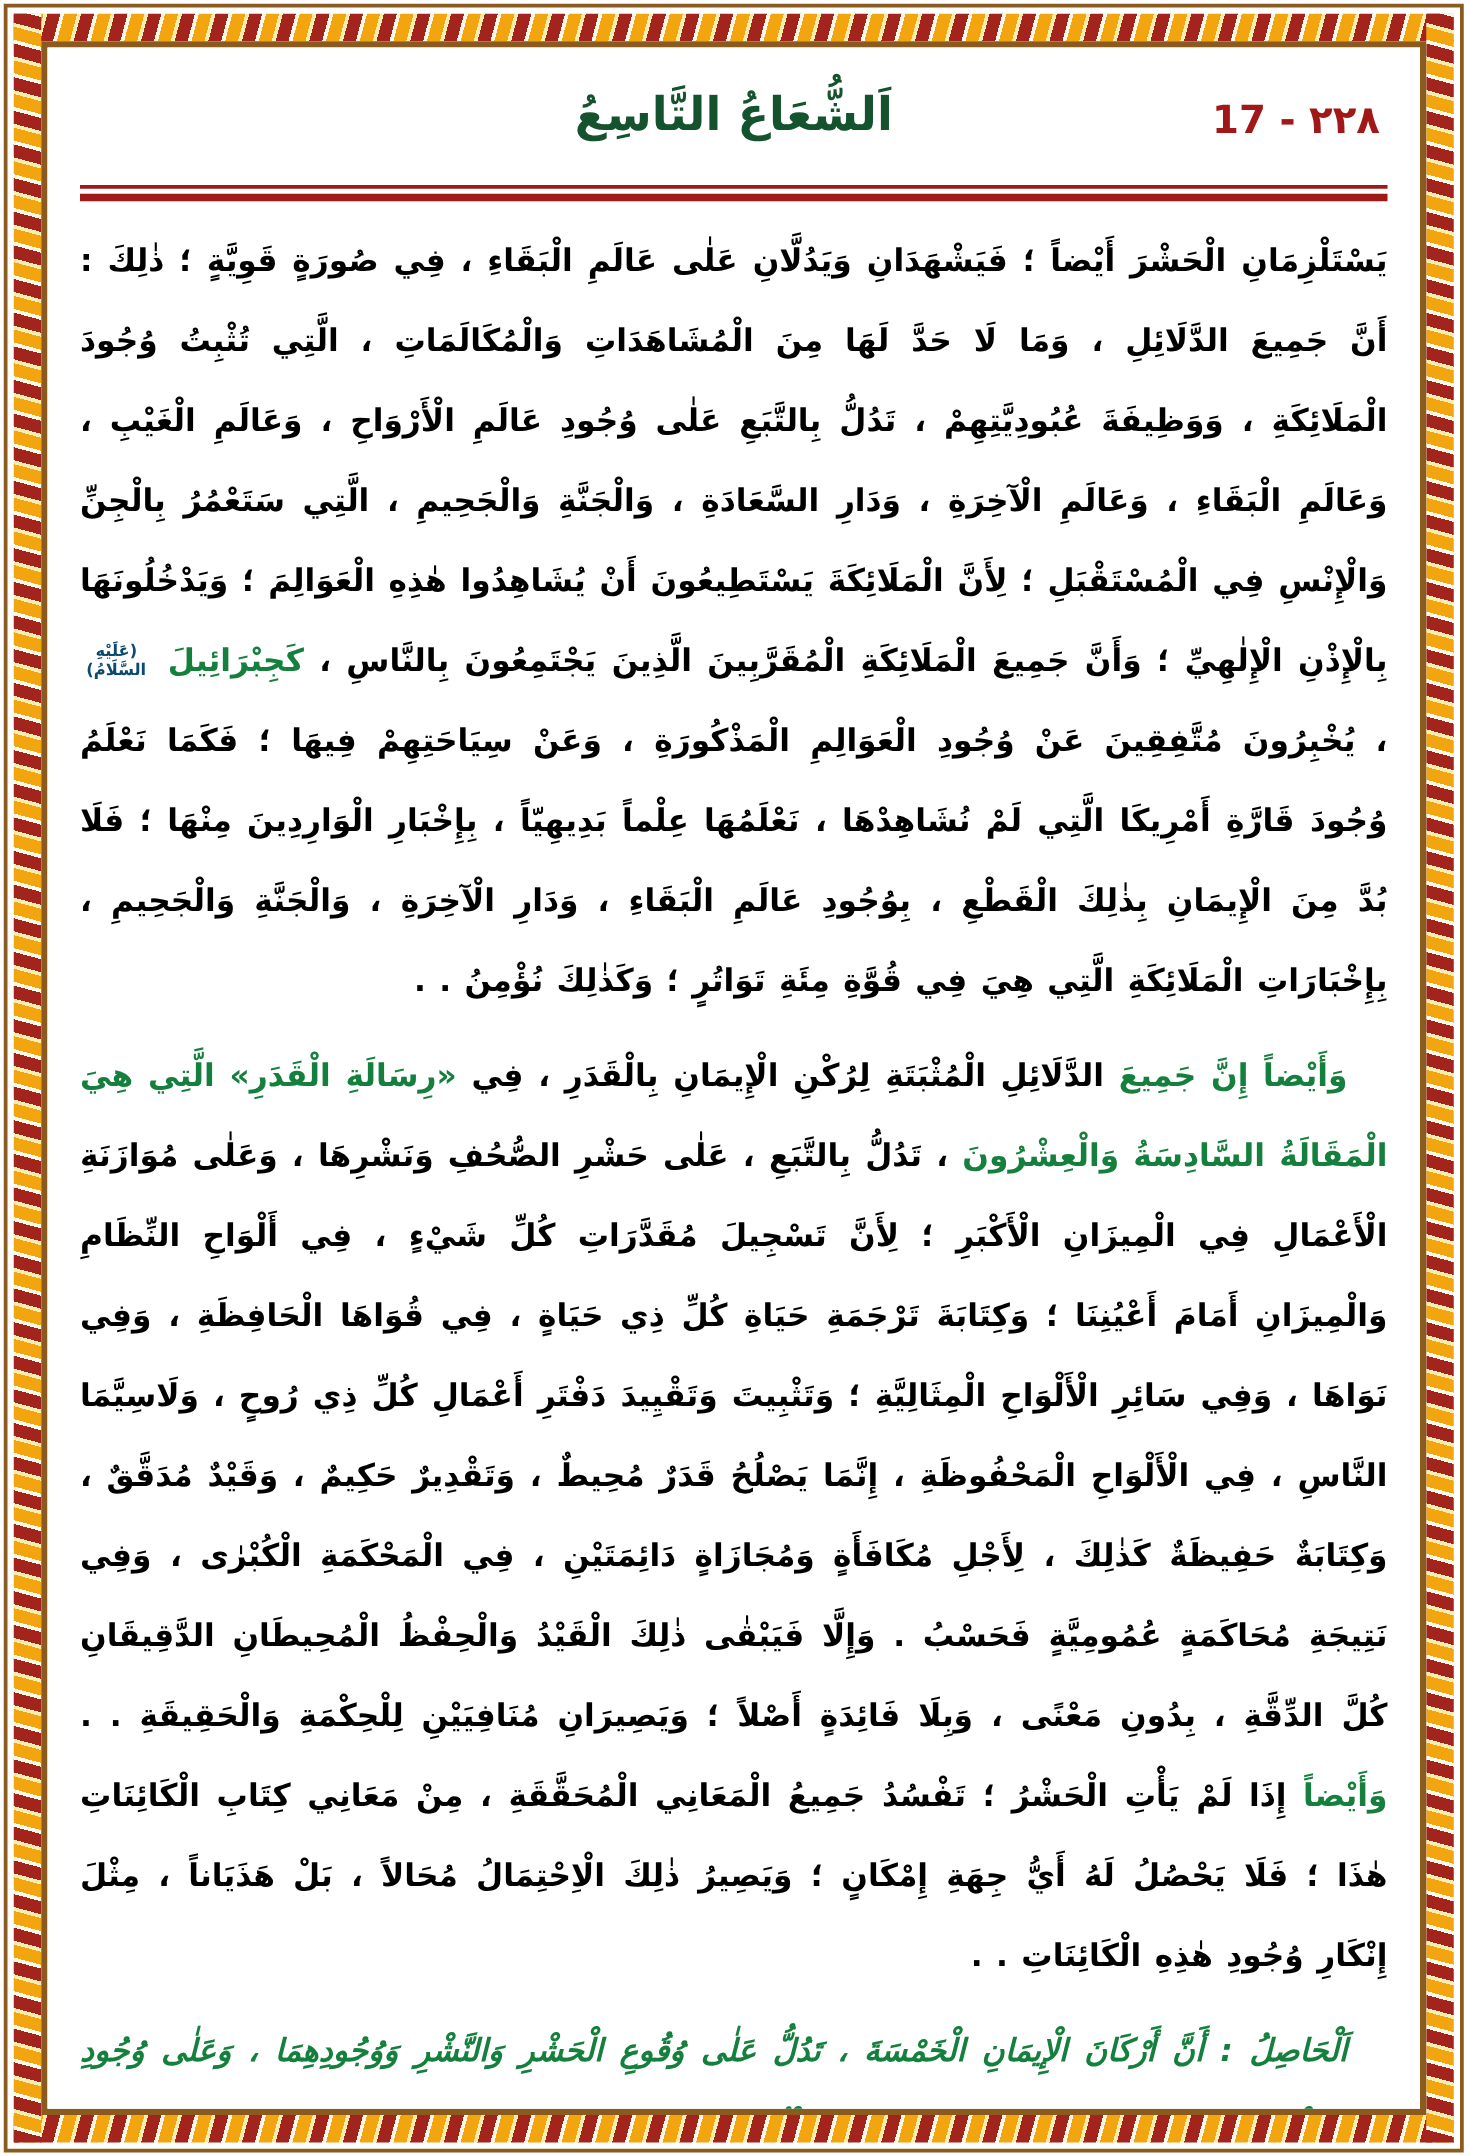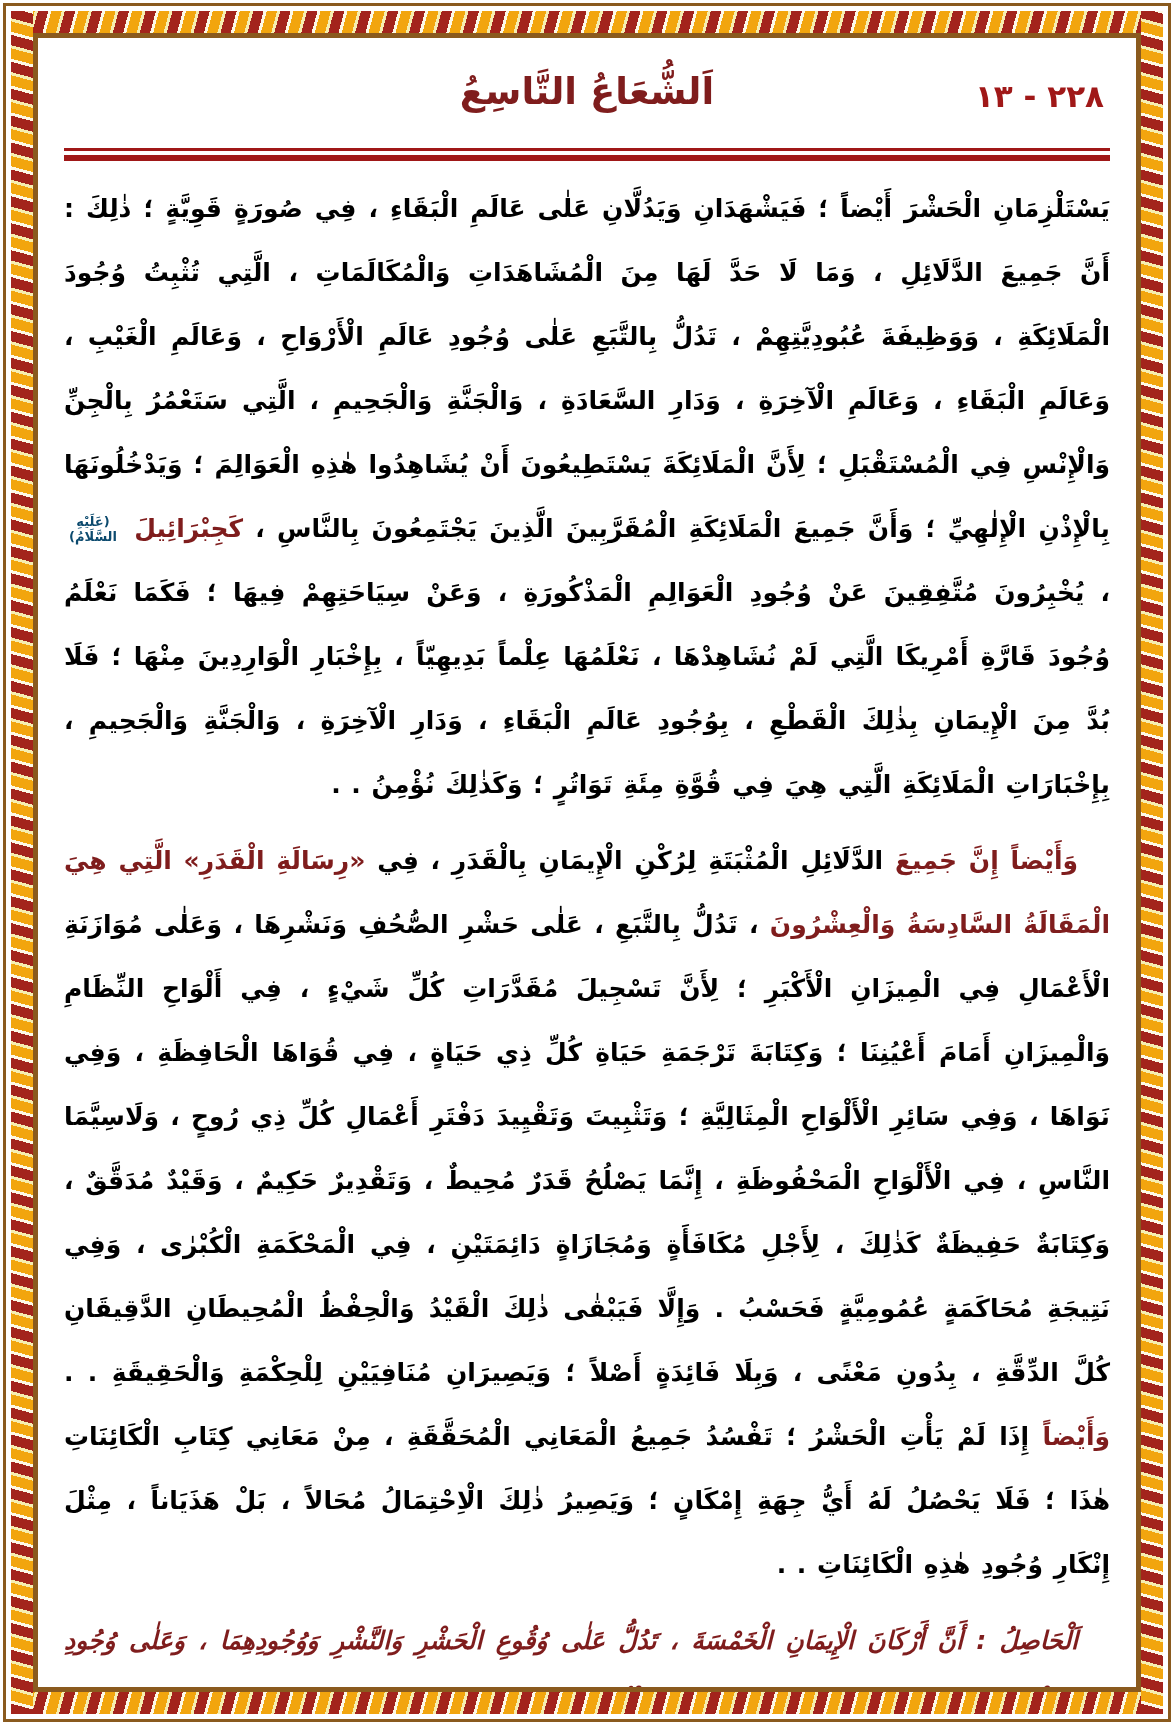--- a/index.html
+++ b/index.html
@@ -19,54 +19,54 @@
       #a3241c 0 10px,#fdf9e6 10px 13px,#f2a50e 13px 23px,#f6eeb0 23px 26px);}
   .band-left{left:0;} .band-right{right:0;}
   .frame-inner{position:absolute;inset:22px;border:5px solid #8a5a1e;background:#ffffff;}
 
   
   .content{position:absolute;inset:0;padding:16px 26px 0;direction:rtl;overflow:hidden;background:#ffffff;}
 
   header{position:relative;height:88px;}
   .page-number{position:absolute;right:6px;top:24px;font-size:31px;font-weight:bold;color:#a01818;letter-spacing:2px;}
   .title{position:absolute;left:50%;transform:translateX(-50%);top:16px;margin:0;
-         font-size:37px;font-weight:bold;color:#7f1d1d;white-space:nowrap;}
+         font-size:37px;font-weight:bold;color:#14532d;white-space:nowrap;}
 
   .rule{margin-top:6px;}
   .rule-thin{height:3px;background:#a01818;}
   .rule-thick{height:6px;background:#a01818;margin-top:4px;}
 
   main{margin-top:16px;}
   .para{margin:0;font-size:25px;font-weight:bold;line-height:64px;
         text-align:justify;color:#000000;word-spacing:2px;}
   .para + .para{margin-top:12px;}
   .indent{text-indent:32px;}
   .seg-black{color:#000000;}
-  .seg-red{color:#7f1d1d;}
+  .seg-red{color:#15803d;}
   .seg-honorific{color:#0c4a6e;display:inline-block;font-size:13px;line-height:1.15;
                  width:58px;text-align:center;vertical-align:middle;white-space:normal;}
   .red-para{color:#a02018;font-style:italic;}
 </style>
 </head>
 <body>
 
 <div class="page">
 
   <div class="frame-outer">
     <div class="band">
       <div class="band-strip band-top"></div>
       <div class="band-strip band-bottom"></div>
       <div class="band-strip band-left"></div>
       <div class="band-strip band-right"></div>
 
       <div class="frame-inner">
         <div class="content">
 
           <header>
-            <div class="page-number">٢٢٨ - ١٣</div>
+            <div class="page-number">٢٢٨ - 17</div>
             <h1 class="title">اَلشُّعَاعُ التَّاسِعُ</h1>
           </header>
 
           <div class="rule">
             <div class="rule-thin"></div>
             <div class="rule-thick"></div>
           </div>
 
           <main>
             <p class="para"><span class="seg-black">يَسْتَلْزِمَانِ الْحَشْرَ أَيْضاً ؛ فَيَشْهَدَانِ وَيَدُلَّانِ عَلٰى عَالَمِ الْبَقَاءِ ، فِي صُورَةٍ قَوِيَّةٍ ؛ ذٰلِكَ : أَنَّ جَمِيعَ الدَّلَائِلِ ، وَمَا لَا حَدَّ لَهَا مِنَ الْمُشَاهَدَاتِ وَالْمُكَالَمَاتِ ، الَّتِي تُثْبِتُ وُجُودَ الْمَلَائِكَةِ ، وَوَظِيفَةَ عُبُودِيَّتِهِمْ ، تَدُلُّ بِالتَّبَعِ عَلٰى وُجُودِ عَالَمِ الْأَرْوَاحِ ، وَعَالَمِ الْغَيْبِ ، وَعَالَمِ الْبَقَاءِ ، وَعَالَمِ الْآخِرَةِ ، وَدَارِ السَّعَادَةِ ، وَالْجَنَّةِ وَالْجَحِيمِ ، الَّتِي سَتَعْمُرُ بِالْجِنِّ وَالْإِنْسِ فِي الْمُسْتَقْبَلِ ؛ لِأَنَّ الْمَلَائِكَةَ يَسْتَطِيعُونَ أَنْ يُشَاهِدُوا هٰذِهِ الْعَوَالِمَ ؛ وَيَدْخُلُونَهَا بِالْإِذْنِ الْإِلٰهِيِّ ؛ وَأَنَّ جَمِيعَ الْمَلَائِكَةِ الْمُقَرَّبِينَ الَّذِينَ يَجْتَمِعُونَ بِالنَّاسِ ، </span><span class="seg-red">كَجِبْرَائِيلَ </span><span class="seg-red seg-honorific">(عَلَيْهِ السَّلَامُ)</span><span class="seg-black"> ، يُخْبِرُونَ مُتَّفِقِينَ عَنْ وُجُودِ الْعَوَالِمِ الْمَذْكُورَةِ ، وَعَنْ سِيَاحَتِهِمْ فِيهَا ؛ فَكَمَا نَعْلَمُ وُجُودَ قَارَّةِ أَمْرِيكَا الَّتِي لَمْ نُشَاهِدْهَا ، نَعْلَمُهَا عِلْماً بَدِيهِيّاً ، بِإِخْبَارِ الْوَارِدِينَ مِنْهَا ؛ فَلَا بُدَّ مِنَ الْإِيمَانِ بِذٰلِكَ الْقَطْعِ ، بِوُجُودِ عَالَمِ الْبَقَاءِ ، وَدَارِ الْآخِرَةِ ، وَالْجَنَّةِ وَالْجَحِيمِ ، بِإِخْبَارَاتِ الْمَلَائِكَةِ الَّتِي هِيَ فِي قُوَّةِ مِئَةِ تَوَاتُرٍ ؛ وَكَذٰلِكَ نُؤْمِنُ . .</span></p>

